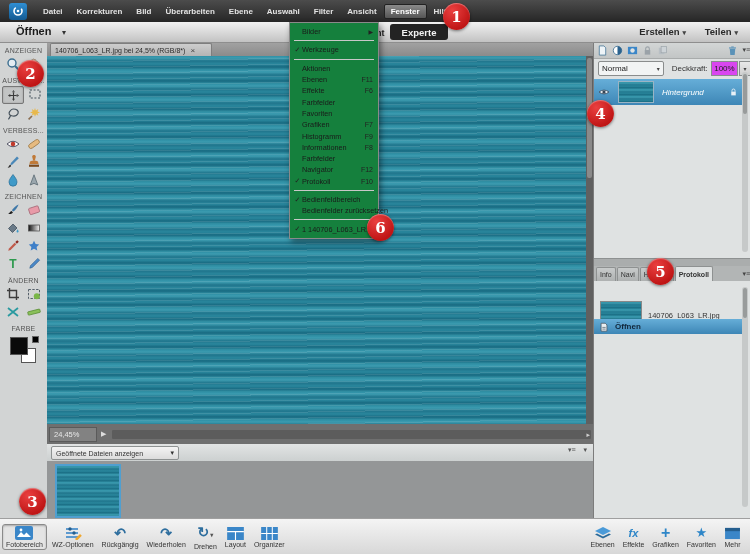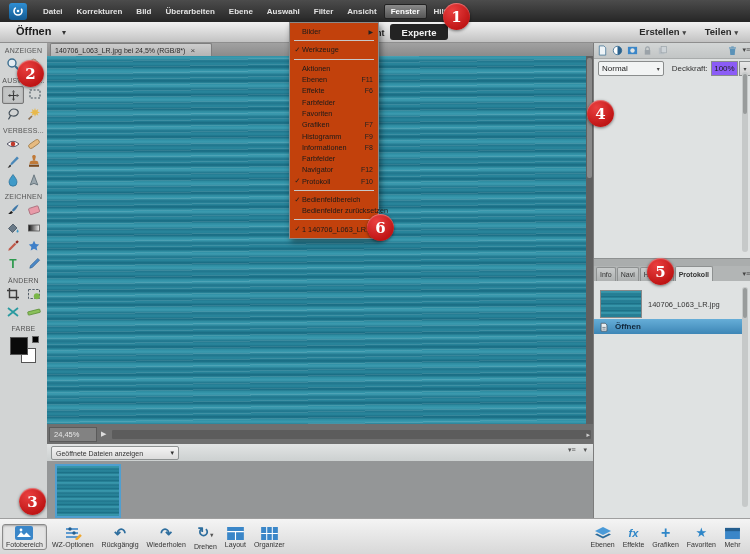--- a/index.html
+++ b/index.html
@@ -85,21 +85,21 @@
   
   .rpanel{position:absolute;left:593px;top:42px;width:157px;height:476px;background:#dfe2e2;
     border-left:1px solid #7c7c7c;}
   .lay-header{position:absolute;left:0;top:0;width:157px;height:16px;
     background:linear-gradient(#d4d7d7,#c2c5c5);border-bottom:1px solid #a8abab;display:flex;align-items:center;padding-left:3px;gap:4px;}
   .lay-header .spacer{flex:1;}
   .blend-row{position:absolute;left:0;top:17px;width:157px;height:18px;display:flex;align-items:center;}
   .blend-box{width:64px;height:13px;margin-left:4px;background:#f2f4f4;border:1px solid #8a8d8d;border-radius:2px;
     font-size:8px;color:#222;display:flex;align-items:center;justify-content:space-between;padding:0 3px;}
   .opacity-label{font-size:8px;color:#333;margin-left:8px;}
-  .opacity-box{width:28px;height:13px;margin-left:3px;background:#8b5cf6;border:1px solid #8a8d8d;
+  .opacity-box{width:28px;height:13px;margin-left:3px;background:#d946ef;border:1px solid #8a8d8d;
     font-size:8px;color:#222;display:flex;align-items:center;justify-content:center;}
   .opacity-caret{width:11px;height:13px;background:linear-gradient(#e8e8e8,#cfcfcf);border:1px solid #8a8d8d;
     margin-left:1px;font-size:6px;color:#444;display:flex;align-items:center;justify-content:center;}
   .layer-row{position:absolute;left:0;top:37px;width:150px;height:26px;
     background:linear-gradient(#66aed8,#3d86b6);display:flex;align-items:center;}
   .layer-thumb{width:34px;height:20px;border:1px solid #9ab4c4;margin-left:8px;
     background:repeating-linear-gradient(180deg,#2f90a6 0px,#3d9cb0 1px,#20758c 3px,#2a879d 4px,#186a81 6px,#3595a9 7px);}
   .layer-name{font-size:8px;font-style:italic;color:#fff;margin-left:8px;flex:1;}
   .layer-lock{margin-right:6px;}
   .rp-scroll{position:absolute;right:3px;top:30px;width:6px;height:180px;background:#c6c9c9;border-radius:3px;}
@@ -107,31 +107,31 @@
   .panel-split{position:absolute;left:0;top:216px;width:157px;height:8px;background:#aaadad;border-top:1px solid #8e9191;border-bottom:1px solid #8e9191;}
   
   .hist-tabs{position:absolute;left:0;top:224px;width:157px;height:15px;background:#b2b5b5;
     display:flex;align-items:flex-end;padding-left:2px;border-bottom:1px solid #999;}
   .h-tab{height:13px;background:linear-gradient(#c8cbcb,#aeb1b1);border:1px solid #8e9191;border-bottom:none;
     border-radius:2px 2px 0 0;font-size:7px;color:#333;display:flex;align-items:center;padding:0 3px;margin-right:1px;white-space:nowrap;overflow:hidden;}
   .h-tab.active{background:#dfe2e2;height:14px;font-weight:bold;}
   .h-tab.wide{width:26px;}
   .hist-menu{margin-left:auto;margin-right:3px;font-size:7px;color:#444;align-self:center;}
   .hist-body{position:absolute;left:0;top:239px;width:157px;height:237px;background:#dfe2e2;}
-  .hist-file-row{position:absolute;left:0;top:8px;width:150px;height:30px;display:flex;align-items:center;}
+  .hist-file-row{position:absolute;left:0;top:19px;width:150px;height:30px;display:flex;align-items:center;}
   .hist-thumb{width:40px;height:26px;border:1px solid #888;margin-left:6px;
     background:repeating-linear-gradient(180deg,#2f90a6 0px,#3d9cb0 1px,#20758c 3px,#2a879d 4px,#186a81 6px,#3595a9 7px);}
   .hist-file{font-size:7.5px;color:#333;margin-left:6px;}
   .hist-entry-row{position:absolute;left:0;top:38px;width:150px;height:15px;
     background:linear-gradient(#66aed8,#3d86b6);display:flex;align-items:center;}
   .hist-entry{font-size:8px;color:#10263a;margin-left:6px;font-weight:bold;}
   .hist-scroll{position:absolute;right:3px;top:6px;width:6px;height:220px;background:#c6c9c9;border-radius:3px;}
   .hist-scroll .thumb{position:absolute;left:1px;top:1px;width:4px;height:30px;background:#989b9b;border-radius:2px;}
   
-  .wmenu{position:absolute;left:289px;top:22px;width:88px;background:#c2410c;border:1px solid #8a8a8a;
+  .wmenu{position:absolute;left:289px;top:22px;width:88px;background:#15803d;border:1px solid #8a8a8a;
     box-shadow:2px 3px 6px rgba(0,0,0,.45);z-index:30;padding:3px 0;}
   .wm-row{height:11.3px;display:flex;align-items:center;font-size:7.3px;color:#1a1a1a;padding:0 5px 0 3px;}
   .wm-check{width:9px;font-size:7px;color:#222;text-align:center;flex:none;}
   .wm-label{flex:1;white-space:nowrap;}
   .wm-short{font-size:7px;color:#222;margin-left:4px;}
   .wm-arrow{font-size:6px;color:#222;margin-left:4px;}
   .wm-sep{height:1px;background:#c8c8c8;margin:3px 4px;}
   
   .badge{position:absolute;width:27px;height:27px;border-radius:50%;
     background:radial-gradient(circle at 35% 28%,#ea4040,#bf1515 72%);
@@ -488,20 +488,32 @@
     </div>
     <div class="blend-row">
       <div class="blend-box">
         <span>Normal</span>
         <span style="font-size:6px;color:#444;">▾</span>
       </div>
       <span class="opacity-label">Deckkraft:</span>
       <div class="opacity-box">100%</div>
       <div class="opacity-caret">▾</div>
     </div>
+    <div class="layer-row">
+      <svg width="12" height="8" viewBox="0 0 12 8" style="margin-left:4px;">
+          <path d="M1 4Q6 .2 11 4 6 7.8 1 4z" fill="#eef4f8" stroke="#345" stroke-width=".8"></path>
+          <circle cx="6" cy="4" r="1.6" fill="#345"></circle>
+        </svg>
+      <div class="layer-thumb"></div>
+      <span class="layer-name">Hintergrund</span>
+      <svg class="layer-lock" width="9" height="10" viewBox="0 0 12 12">
+          <rect x="3" y="5.5" width="6" height="5" fill="#e8f0f6"></rect>
+          <path d="M4 5.5V4a2 2 0 0 1 4 0v1.5" fill="none" stroke="#e8f0f6" stroke-width="1.2"></path>
+        </svg>
+    </div>
     <div class="rp-scroll">
         <div class="thumb"></div>
       </div>
 
     <div class="panel-split"></div>
 
     <div class="hist-tabs">
       <span class="h-tab">Info</span>
       <span class="h-tab">Navi</span>
       <span class="h-tab wide">Histo</span>

